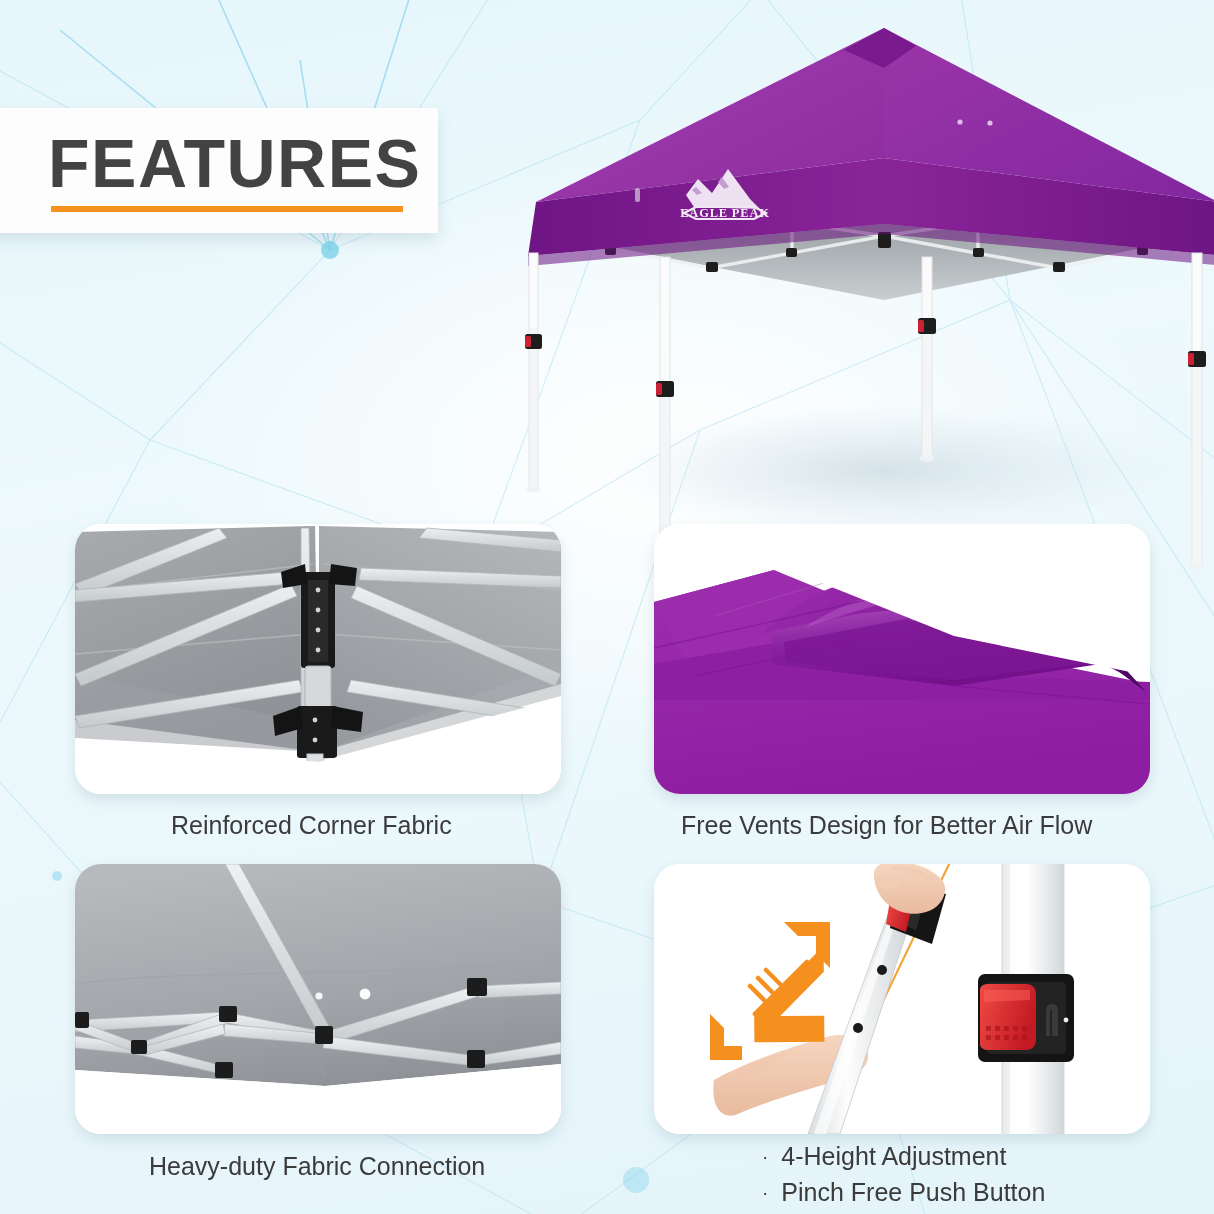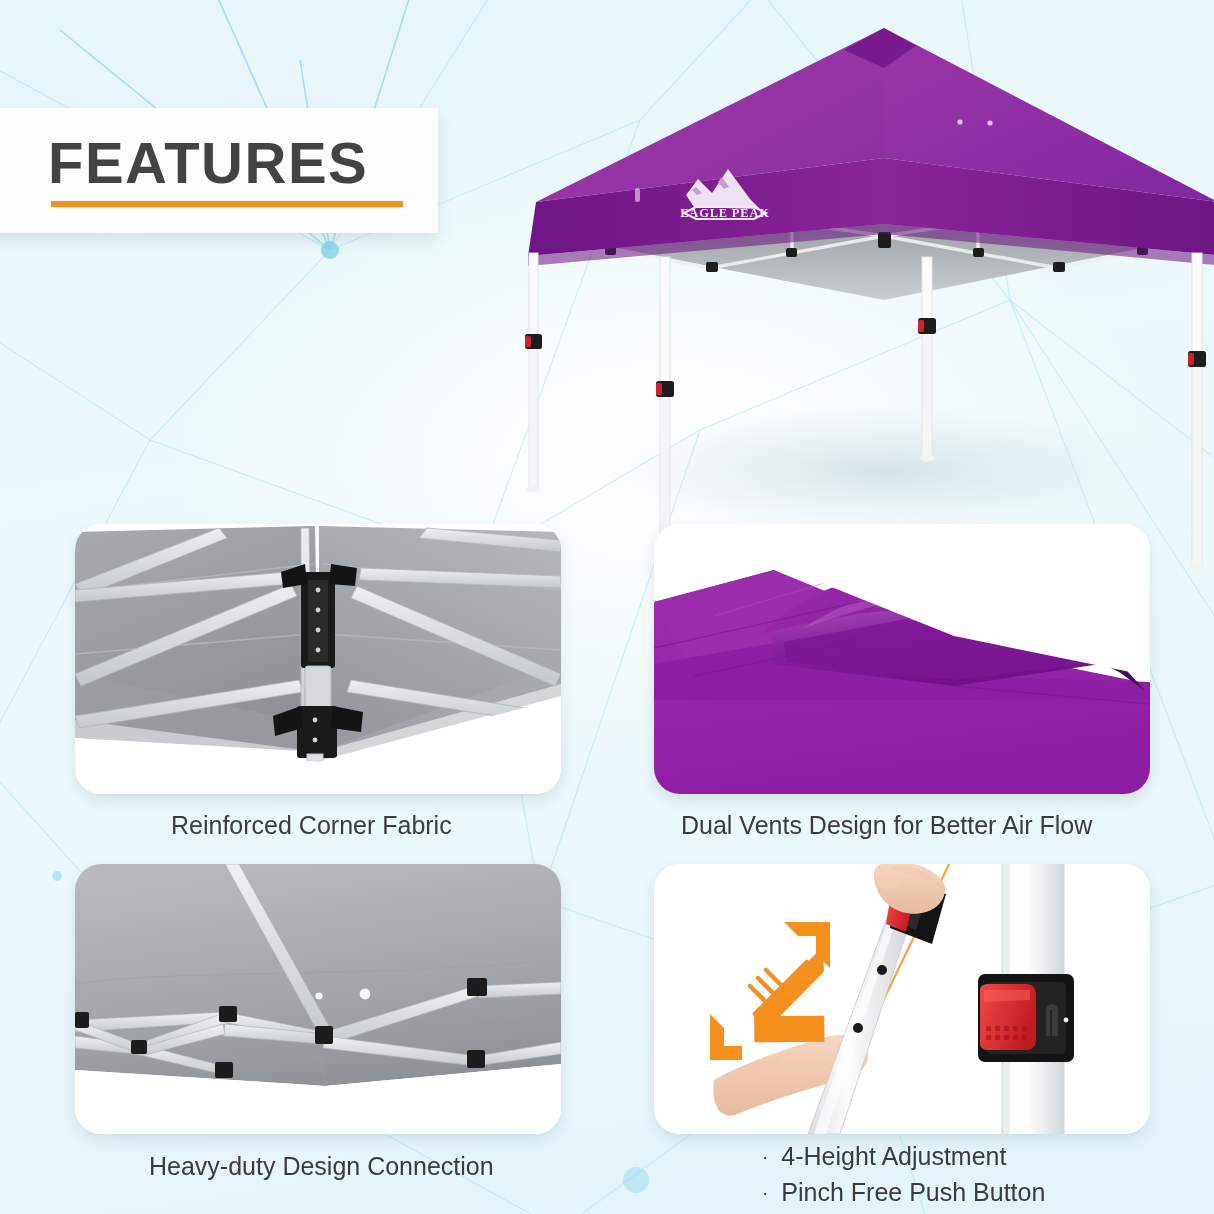--- a/index.html
+++ b/index.html
@@ -22,21 +22,21 @@
 
   
   .features-banner {
     position:absolute; left:-10px; top:108px; width:448px; height:125px;
     background:#fdfdfd;
     box-shadow:0 7px 14px rgba(110,140,155,.20);
     display:flex; flex-direction:column; justify-content:center;
     padding-left:58px; padding-right:24px;
   }
   .features-title {
-    font-size:58px; font-weight:bold; color:#434343;
+    font-size:68px; font-weight:bold; color:#434343;
     letter-spacing:1.5px; line-height:1; margin-bottom:9px;
   }
   .features-rule { width:352px; height:6px; background:#f5931e; margin-left:3px; }
 
   
   .hero { position:absolute; left:492px; top:10px; width:740px; height:590px; }
   .hero svg { display:block; width:100%; height:100%; overflow:visible; }
 
   
   .panel {
@@ -503,22 +503,22 @@
         <path d="M330 126 L376 126 L376 136 L330 138 Z" fill="#ff6b5f" opacity="0.45"></path>
 
         <path d="M392 146 C392 138, 404 138, 404 146 L404 172 L398 172 L398 148
                  C398 144, 396 144, 396 148 L396 172 L392 172 Z" fill="#3a3a3a"></path>
         <circle cx="412" cy="156" r="2.4" fill="#efefef"></circle>
       </g>
     </svg>
   </div>
 
   <div class="caption cap-tl">Reinforced Corner Fabric</div>
-  <div class="caption cap-tr">Dual Vents Design for Better Air Flow</div>
-  <div class="caption cap-bl">Heavy-duty Design Connection</div>
+  <div class="caption cap-tr">Free Vents Design for Better Air Flow</div>
+  <div class="caption cap-bl">Heavy-duty Fabric Connection</div>
 
   <div class="bullets">
     <div class="bullet-row">
       <span class="bullet-dot">·</span>
       <span>4-Height Adjustment</span>
     </div>
     <div class="bullet-row">
       <span class="bullet-dot">·</span>
       <span>Pinch Free Push Button</span>
     </div>

